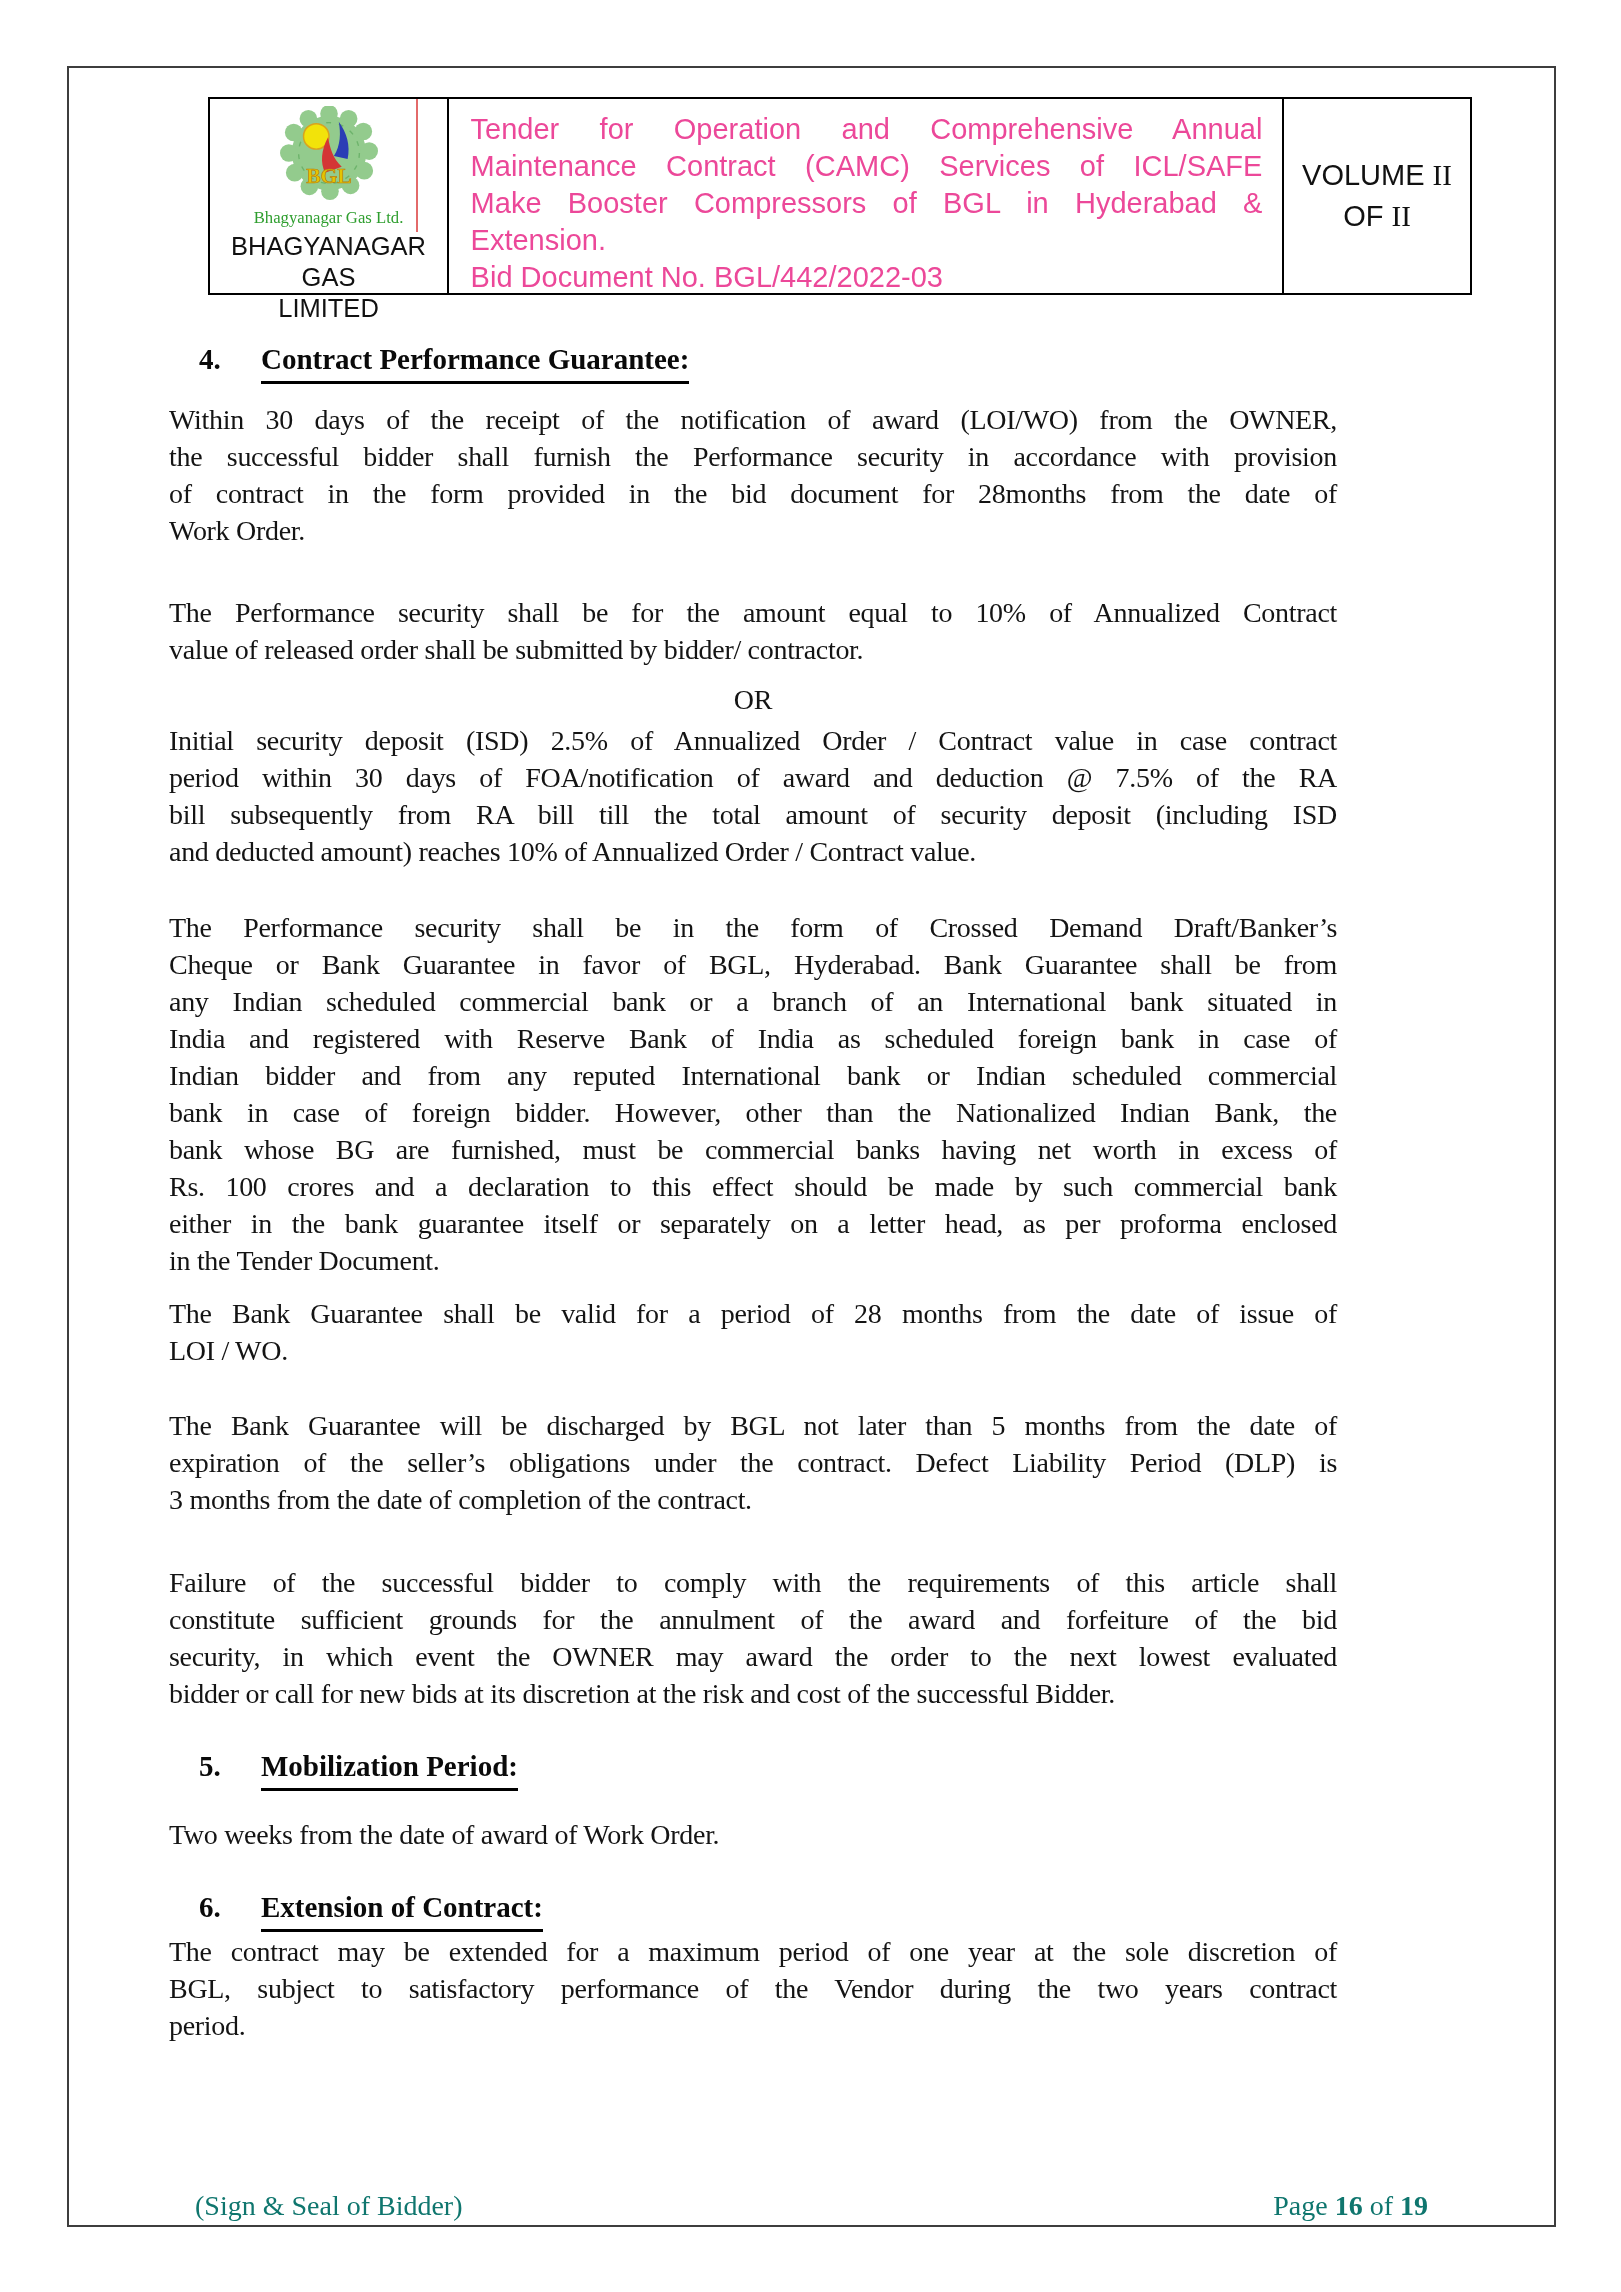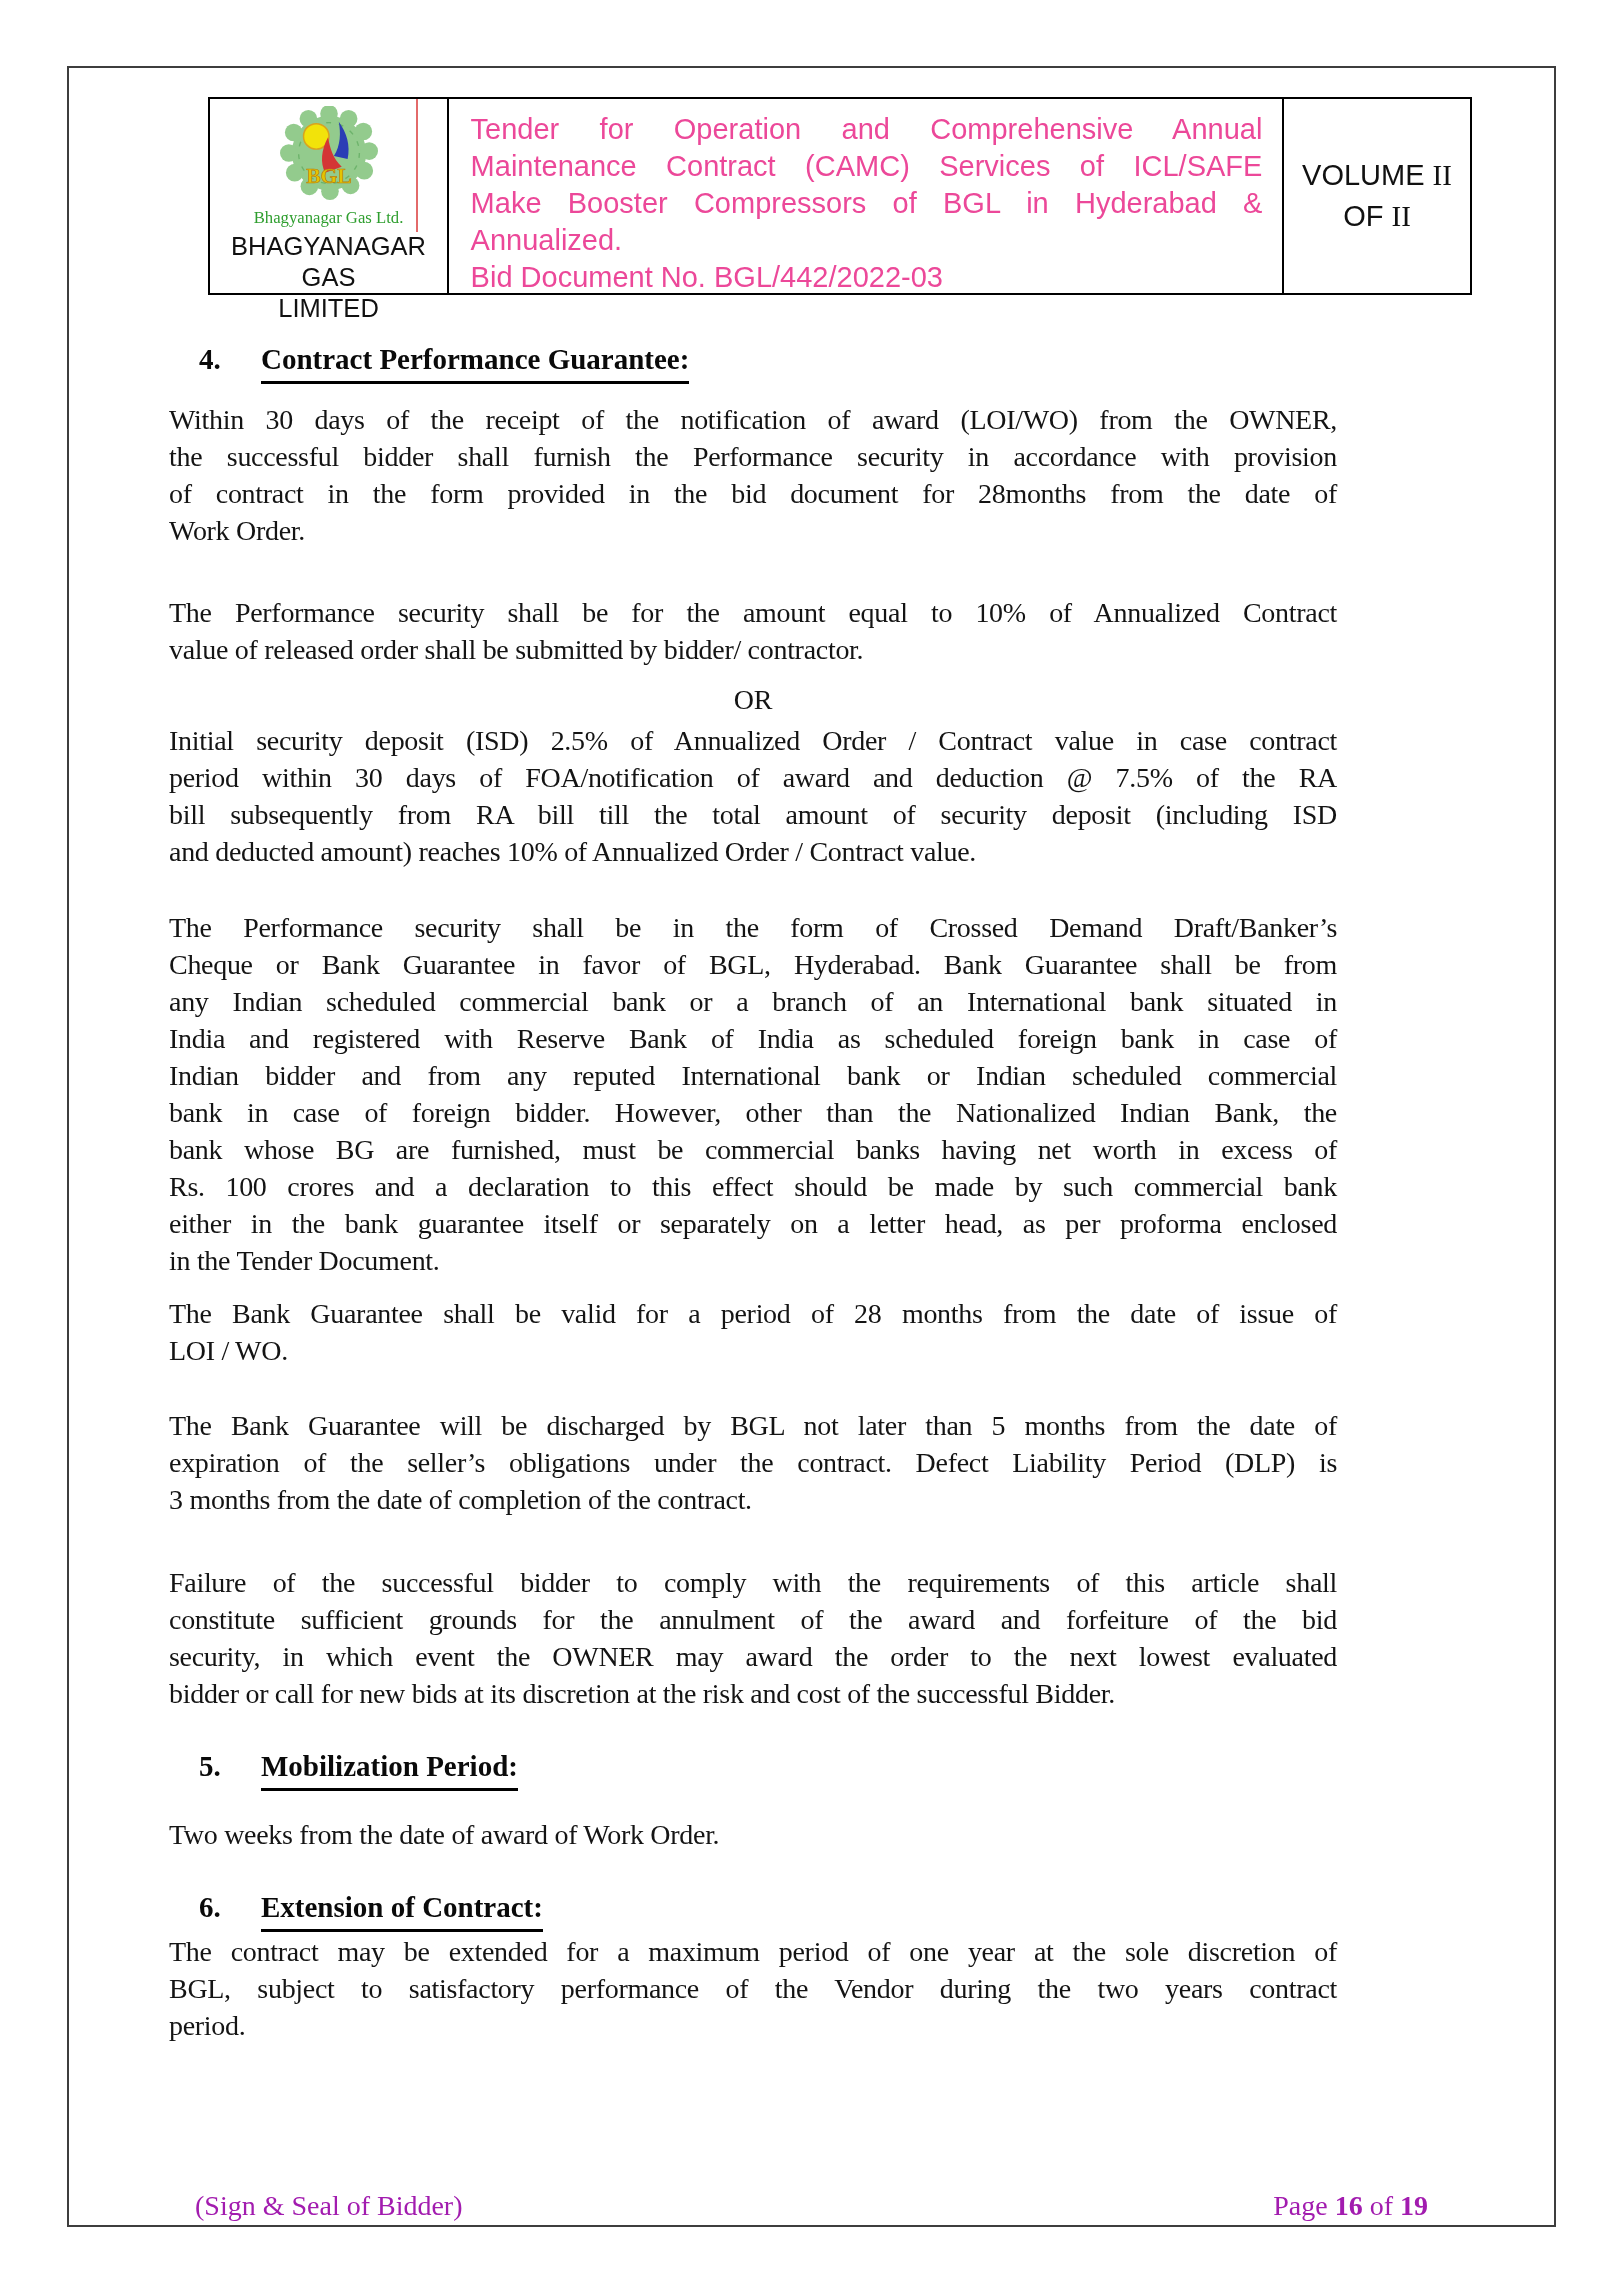--- a/index.html
+++ b/index.html
@@ -69,21 +69,21 @@
 
   .mt47 { margin-top:46px; } .mt23 { margin-top:22.5px; } .mt46 { margin-top:45px; }
   .mt14 { margin-top:13.7px; } .mt4  { margin-top:3.9px;  } .mt40 { margin-top:39px; }
   .mt16 { margin-top:15.7px; } .mt39 { margin-top:38px; } .mt37 { margin-top:36px; }
   .mt32 { margin-top:31px; } .mt7  { margin-top:6.9px;  }
 
   
   .footer {
     position:absolute; left:126px; right:126px; bottom:2px;
     display:flex; justify-content:space-between;
-    font-size:28px; line-height:35px; color:#a21caf;
+    font-size:28px; line-height:35px; color:#0f766e;
   }
   .footer b { font-weight:bold; }
 </style>
 </head>
 <body>
 
 <div class="frame">
 
   <div class="hdr">
 
@@ -116,21 +116,21 @@
         <div>BHAGYANAGAR GAS</div>
         <div>LIMITED</div>
       </div>
     </div>
 
     <div class="hdr-title">
       <div>
           <div class="hline">Tender for Operation and Comprehensive Annual</div>
           <div class="hline">Maintenance Contract (CAMC) Services of ICL/SAFE</div>
           <div class="hline">Make Booster Compressors of BGL in Hyderabad &amp;</div>
-          <div class="hline last">Annualized.</div>
+          <div class="hline last">Extension.</div>
         </div>
       <div class="bid-line">Bid Document No. BGL/442/2022-03</div>
     </div>
 
     <div class="hdr-vol">
       <div><span>VOLUME</span>&nbsp;<span class="numeral">II</span></div>
       <div><span>OF</span>&nbsp;<span class="numeral">II</span></div>
     </div>
   </div>
 

